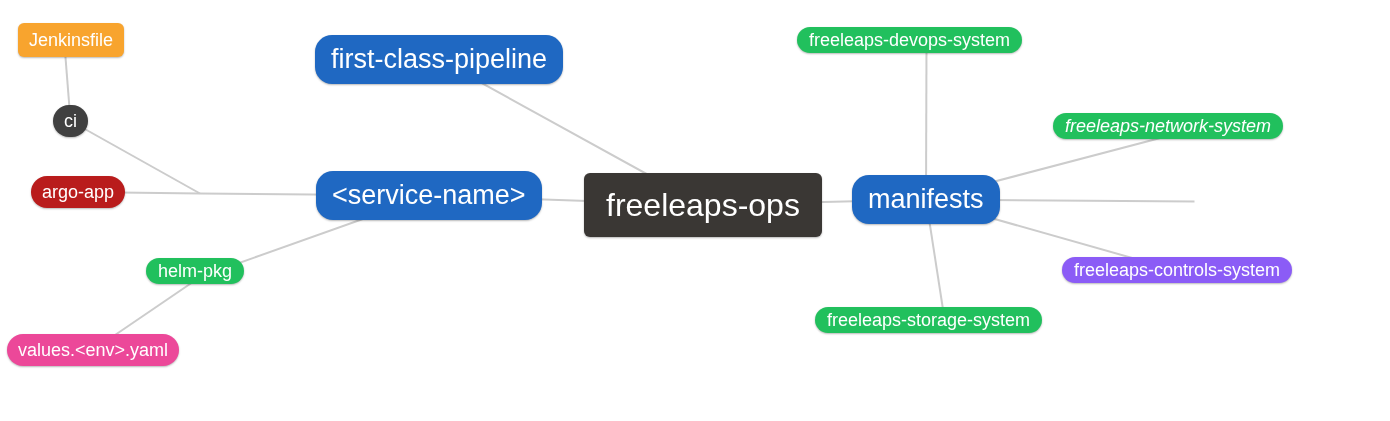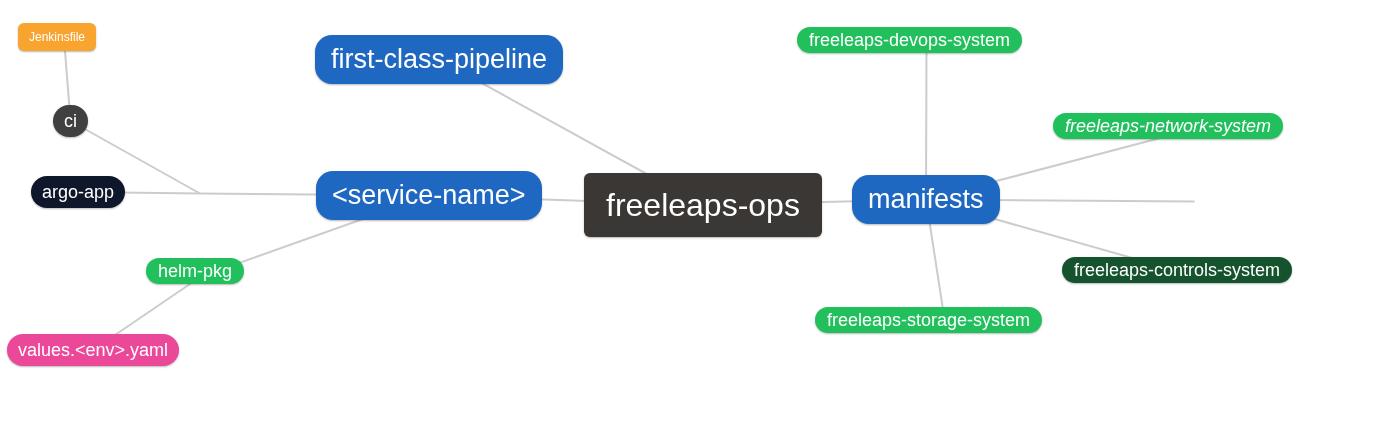--- a/index.html
+++ b/index.html
@@ -29,21 +29,21 @@
     white-space: nowrap;
     line-height: 1;
     box-shadow: 0 1px 2px rgba(0,0,0,0.28);
     cursor: pointer;
     user-select: none;
   }
   .d0 { font-size: 32px; padding: 16px 22px; border-radius: 6px; }
   .d1 { font-size: 27px; padding: 11px 16px; }
   .d2 { font-size: 18px; padding: 4px 12px; text-align: center; }
   .d3 { font-size: 18px; padding: 7px 11px; }
-  .d4 { font-size: 12px; padding: 8px 11px; border-radius: 6px; }
+  .d4 { font-size: 18px; padding: 8px 11px; border-radius: 6px; }
 </style>
 </head>
 <body>
 
 <div id="mindmap-canvas" style="background: rgb(255, 255, 255);">
   <svg id="edge-layer" width="1390" height="421" viewBox="0 0 1390 421">
       <line x1="64" y1="38.5" x2="70.5" y2="121" stroke="#cccccc" stroke-width="2"></line>
       <line x1="70.5" y1="121" x2="200" y2="193.5" stroke="#cccccc" stroke-width="2"></line>
       <line x1="78" y1="192" x2="200" y2="193.5" stroke="#cccccc" stroke-width="2"></line>
       <line x1="200" y1="193.5" x2="429" y2="195.5" stroke="#cccccc" stroke-width="2"></line>
@@ -57,20 +57,20 @@
       <line x1="926" y1="199.5" x2="1194.5" y2="201.5" stroke="#cccccc" stroke-width="2"></line>
       <line x1="926" y1="199.5" x2="1194" y2="275.5" stroke="#cccccc" stroke-width="2"></line>
       <line x1="926" y1="199.5" x2="945.5" y2="325.5" stroke="#cccccc" stroke-width="2"></line>
     </svg>
 <div class="node d0" style="left: 584px; top: 173px; background: rgb(58, 55, 52);">freeleaps-ops</div>
     <div class="node d1" style="left: 315px; top: 35px; background: rgb(31, 104, 194);">first-class-pipeline</div>
     <div class="node d1" style="left: 316px; top: 171px; background: rgb(31, 104, 194);">&lt;service-name&gt;</div>
     <div class="node d1" style="left: 852px; top: 175px; background: rgb(31, 104, 194);">manifests</div>
     <div class="node d2" style="left: 146px; top: 258px; background: rgb(33, 192, 93);">helm-pkg</div>
     <div class="node d3" style="left: 53px; top: 105px; background: #404040;">ci</div>
-    <div class="node d3" style="left: 31px; top: 176px; background: #0f172a; text-align: right;">argo-app</div>
+    <div class="node d3" style="left: 31px; top: 176px; background: #b91c1c; text-align: right;">argo-app</div>
     <div class="node d3" style="left: 7px; top: 334px; background: #ec4899;">values.&lt;env&gt;.yaml</div>
     <div class="node d4" style="left: 18px; top: 23px; background: rgb(248, 164, 46);">Jenkinsfile</div>
     <div class="node d2" style="left: 797px; top: 27px; background: rgb(33, 192, 93);">freeleaps-devops-system</div>
     <div class="node d2" style="left: 1053px; top: 113px; background: rgb(33, 192, 93); font-style: italic;">freeleaps-network-system</div>
-    <div class="node d2" style="left: 1062px; top: 257px; background: #14532d;">freeleaps-controls-system</div>
+    <div class="node d2" style="left: 1062px; top: 257px; background: #8b5cf6;">freeleaps-controls-system</div>
     <div class="node d2" style="left: 815px; top: 307px; background: rgb(33, 192, 93);">freeleaps-storage-system</div>
   </div>
 
 </body></html>

